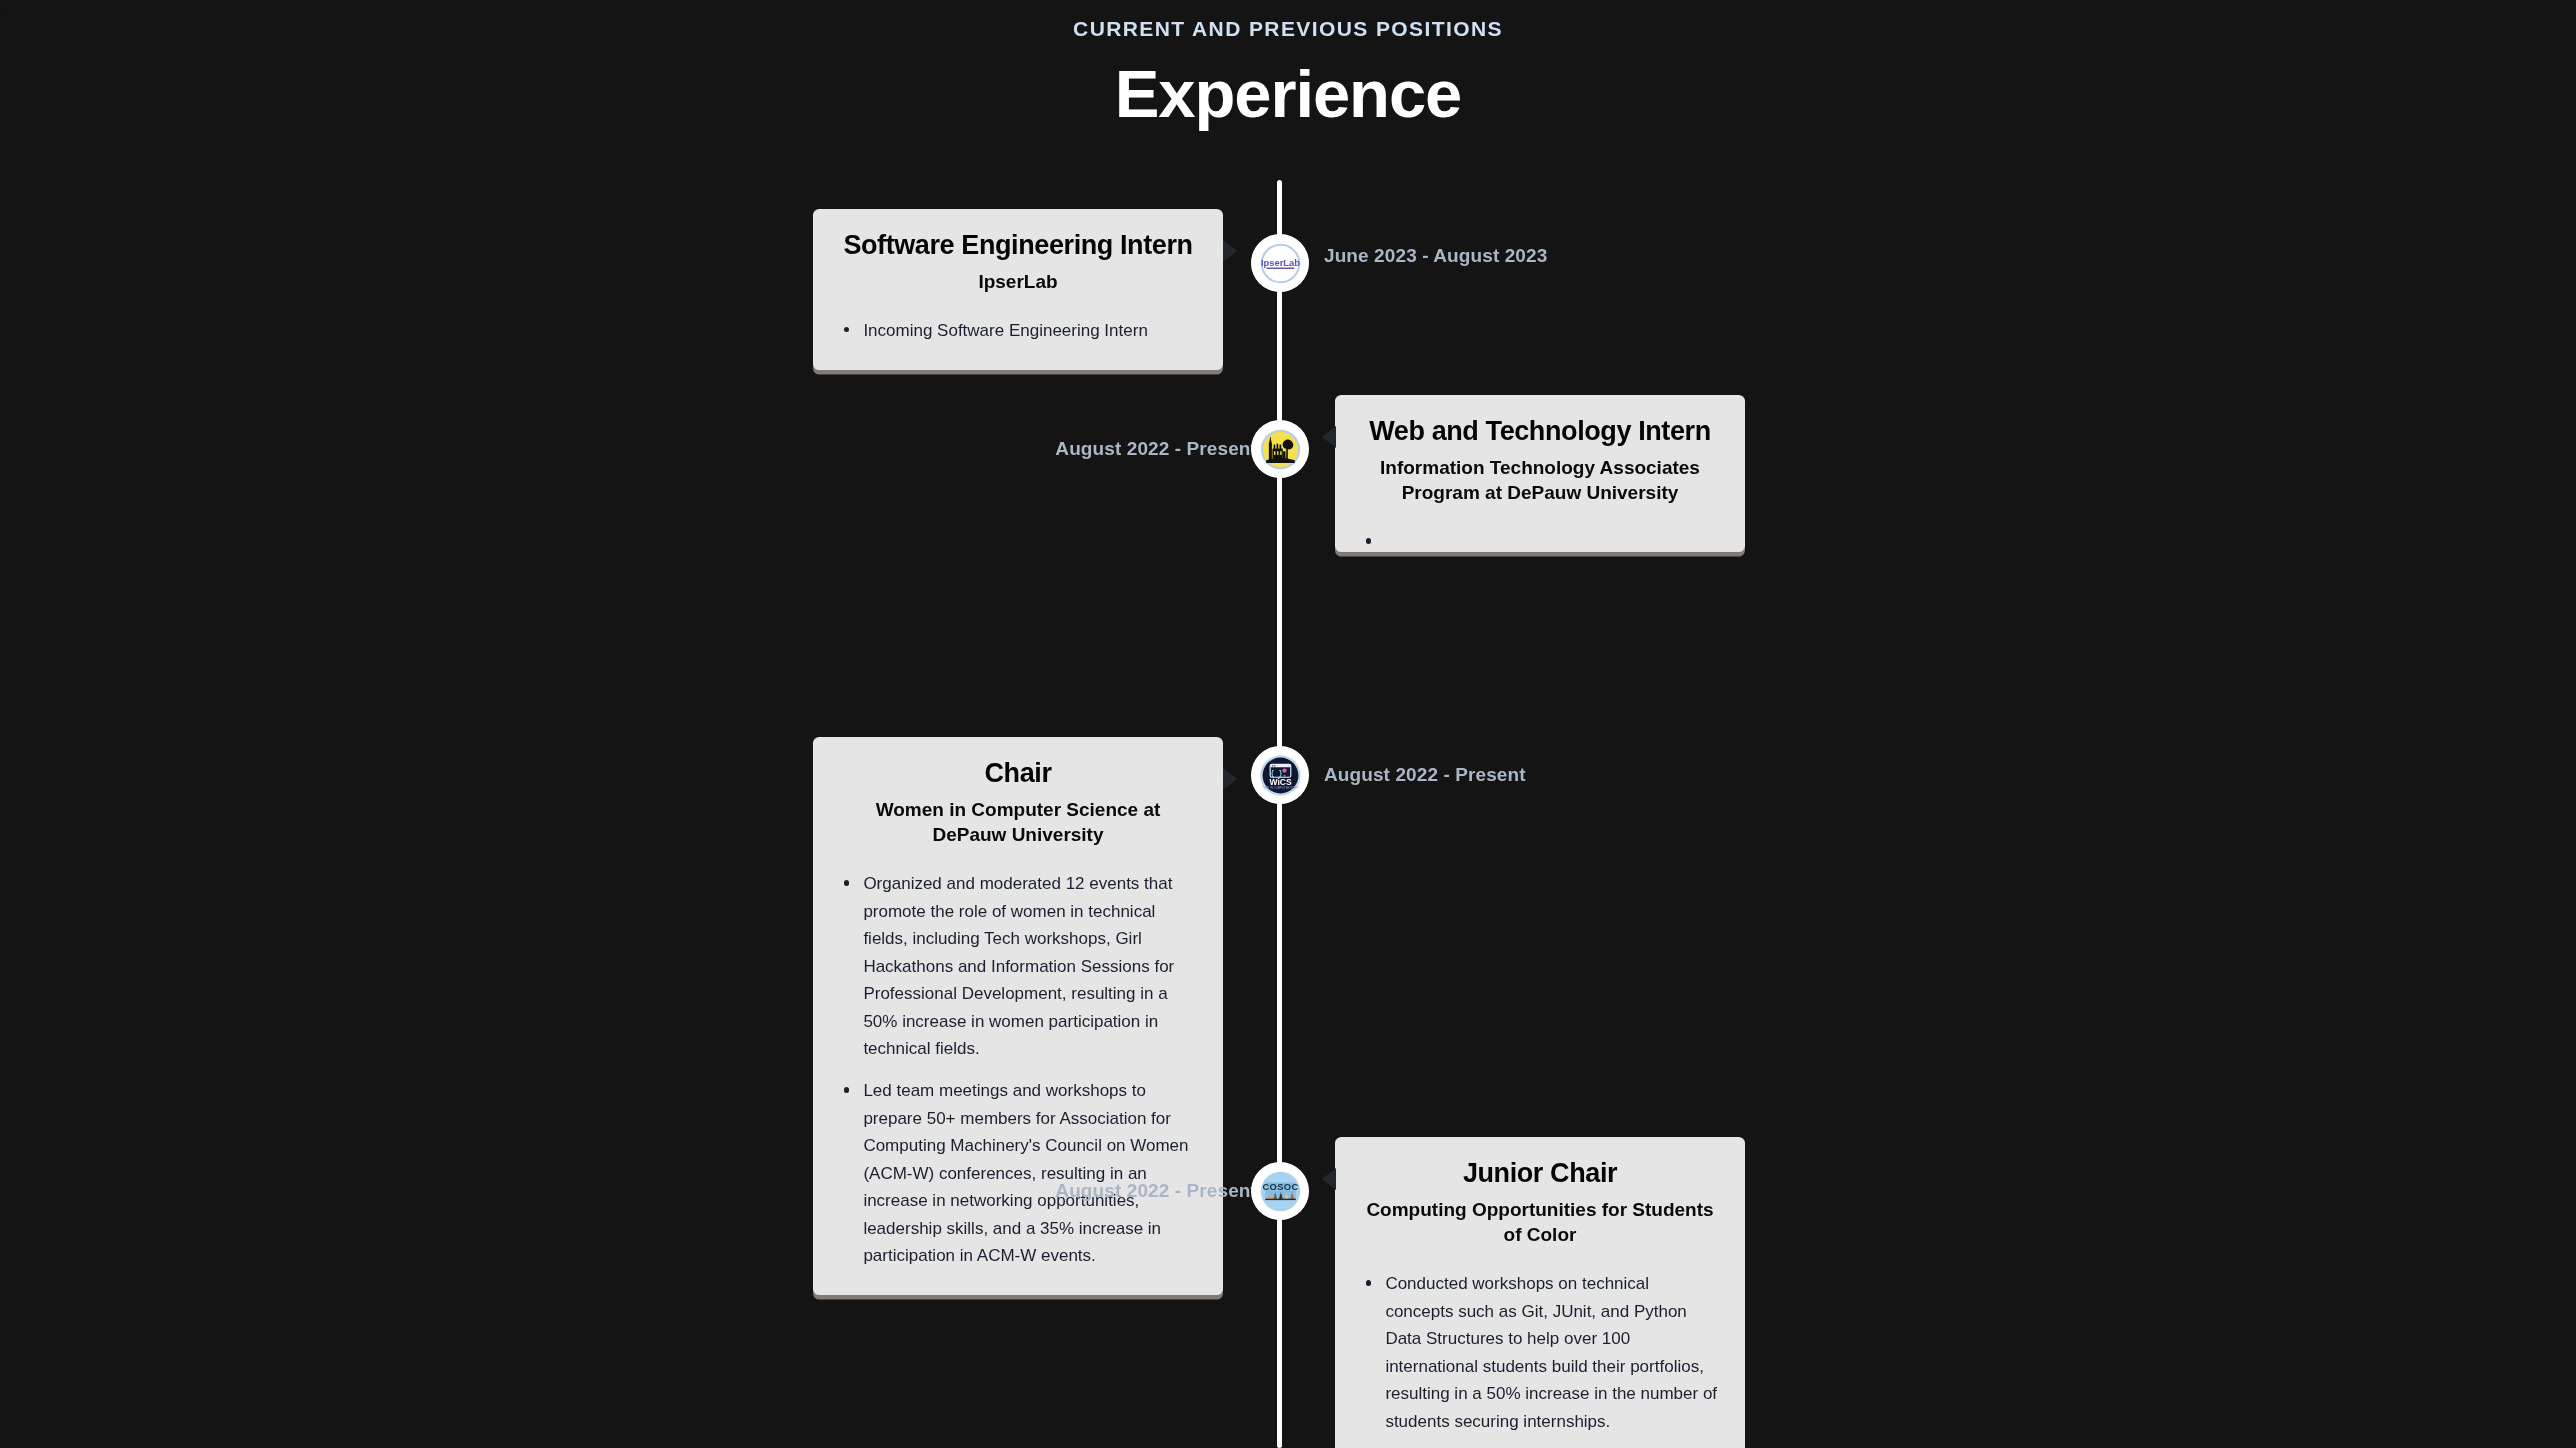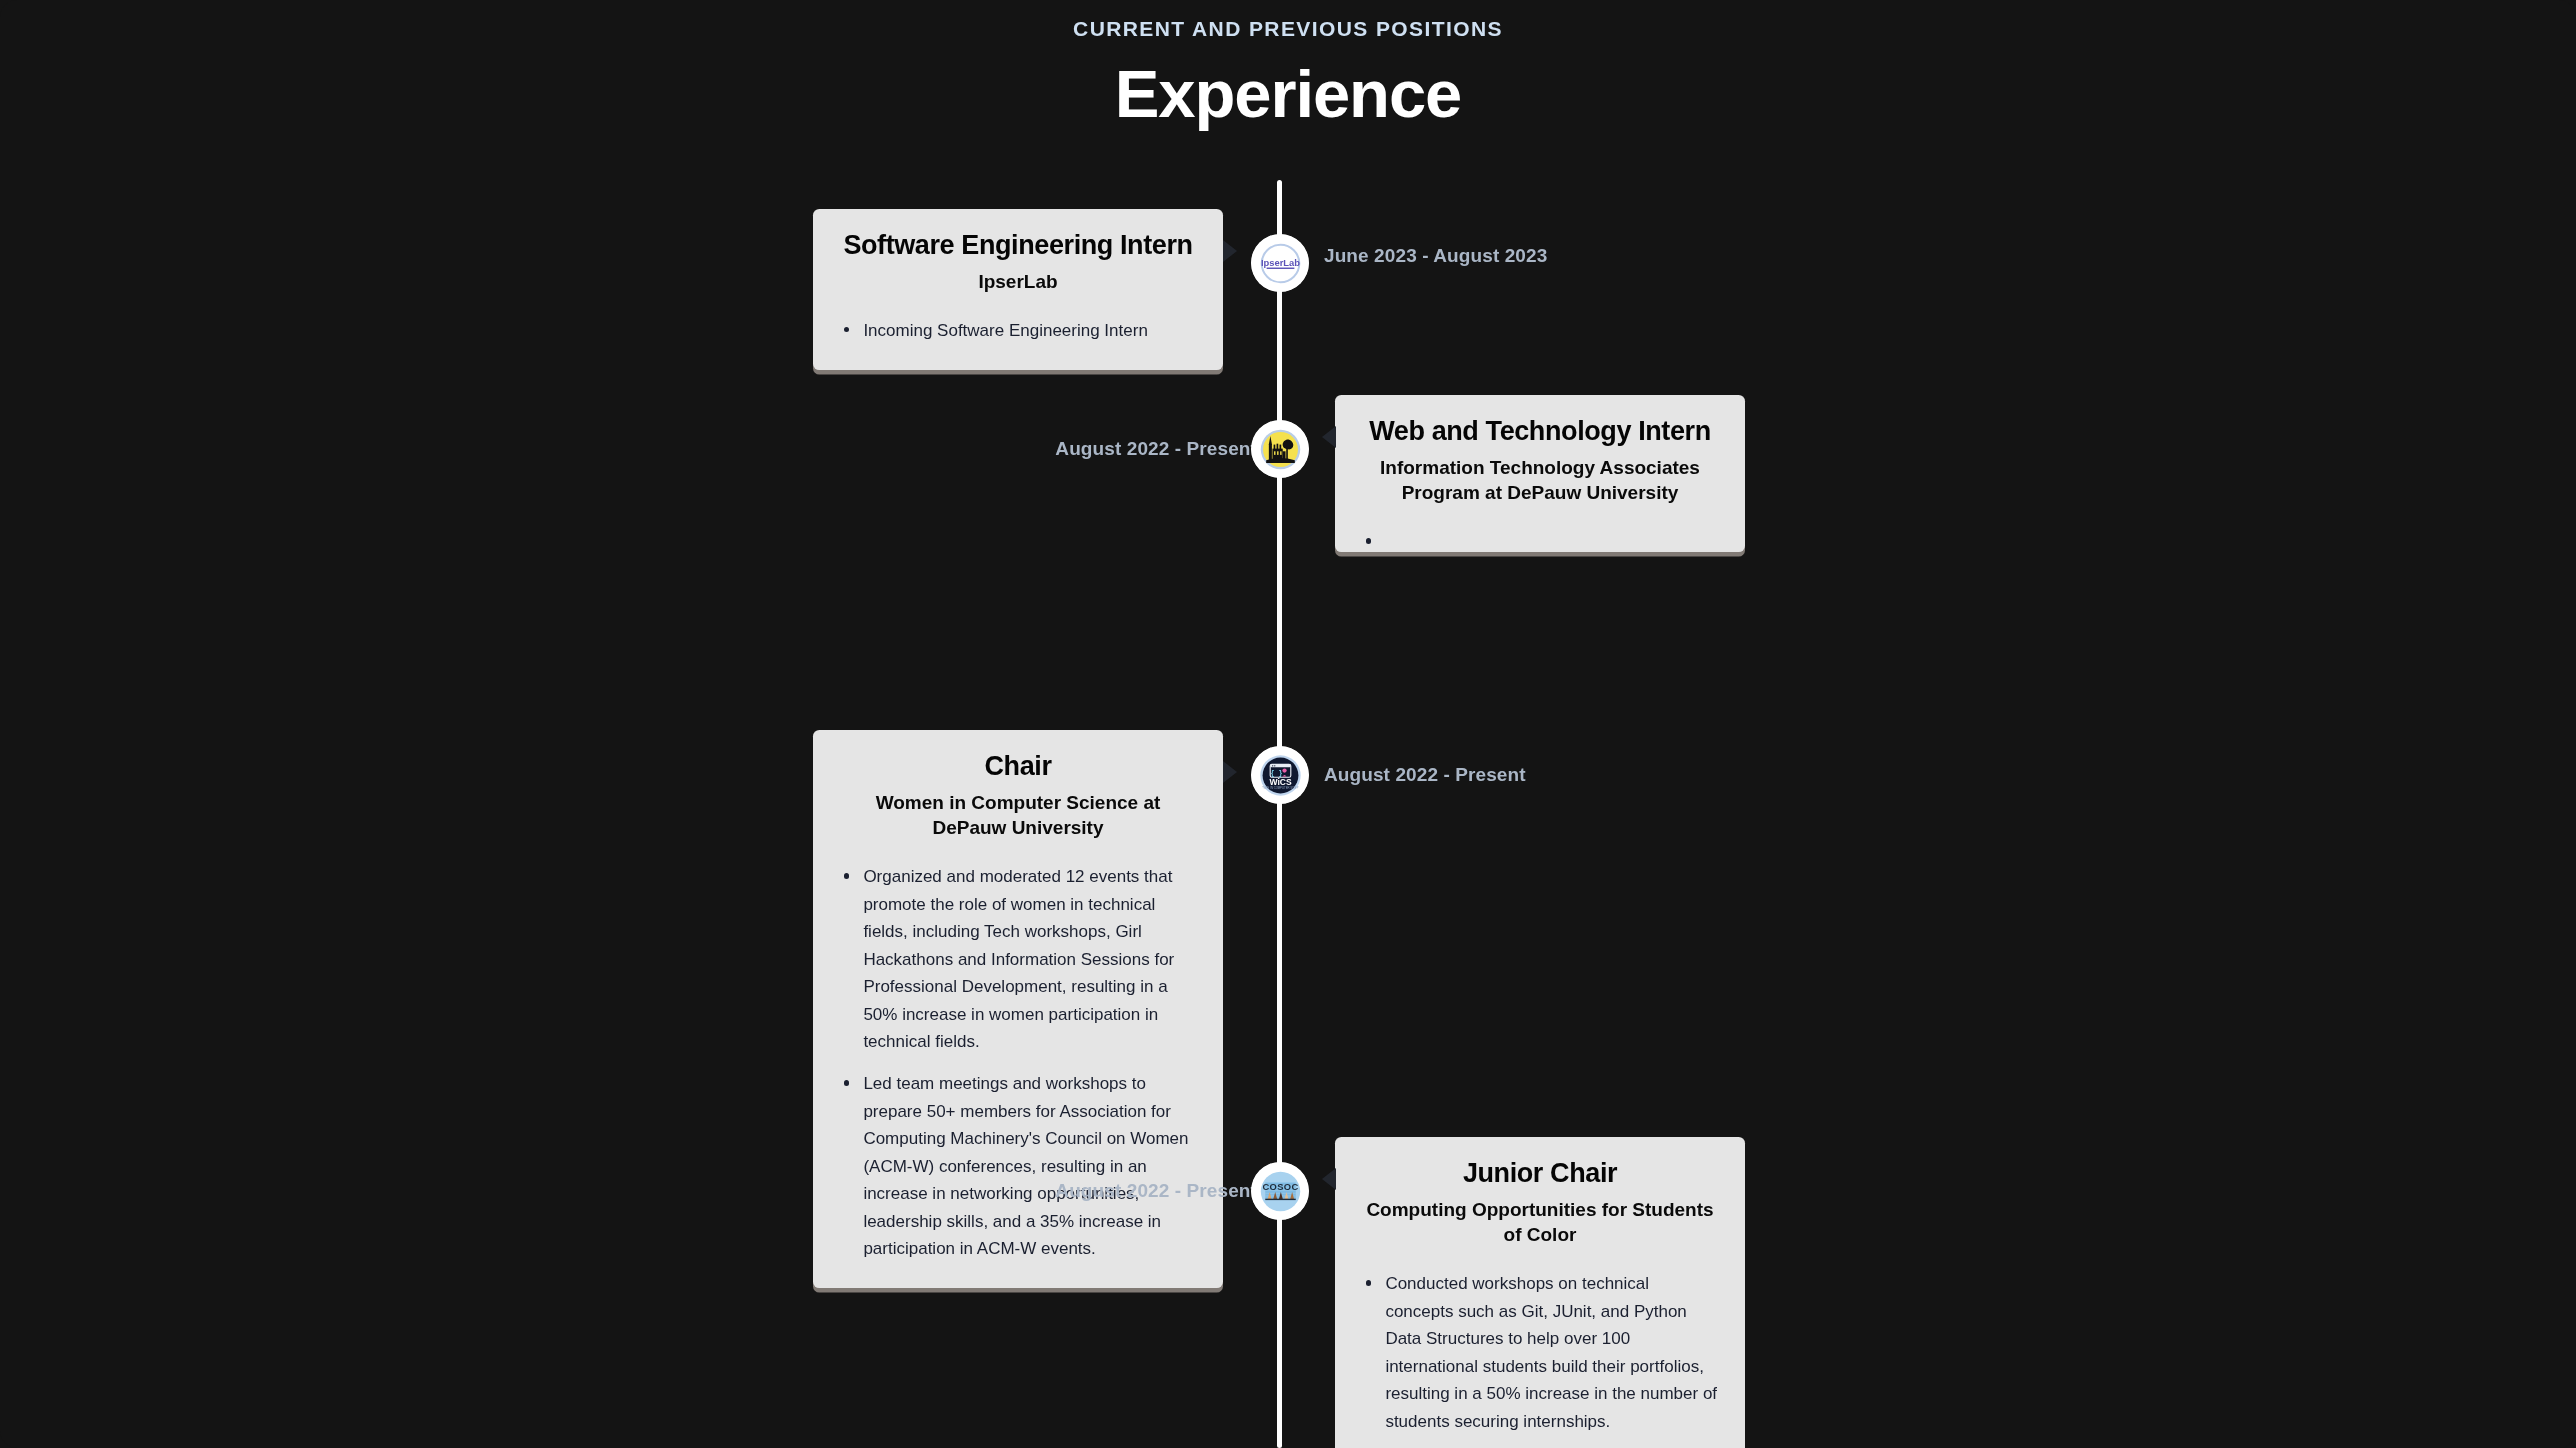--- a/index.html
+++ b/index.html
@@ -270,21 +270,21 @@
       <circle cx="15.3" cy="13.2" r="0.75" fill="#0f1830"></circle>
       <circle cx="17.6" cy="13.2" r="0.75" fill="#0f1830"></circle>
       <text x="19.5" y="23" text-anchor="middle" font-family="Liberation Mono, monospace" font-size="7.5" font-weight="700" fill="#7fd8f0">{ }</text>
       <circle cx="28.5" cy="18.5" r="2.4" fill="#e85fa8"></circle>
       <path d="M26.4 25.2 q2.1 -3.4 4.2 0 z" fill="#e85fa8"></path>
       <text x="24" y="34.4" text-anchor="middle" font-family="Liberation Sans, sans-serif" font-size="9.5" font-weight="700" fill="#ffffff">WiCS</text>
       <text x="24" y="39.6" text-anchor="middle" font-family="Liberation Sans, sans-serif" font-size="3.1" font-weight="400" fill="#8fa2bd">WOMEN IN COMPUTER SCIENCE</text>
     </svg>
         </div>
         <div class="date right-of-spine" style="top: 43px;">August 2022 - Present</div>
-        <div class="card left" style="top: 9px;">
+        <div class="card left" style="top: 16px;">
           <div class="arrow"></div>
           <div class="card-title">Chair</div>
           <div class="card-sub">Women in Computer Science at DePauw University</div>
           <ul class="card-list">
             <li><span class="dot"></span><span>Organized and moderated 12 events that promote the role of women in technical fields, including Tech workshops, Girl Hackathons and Information Sessions for Professional Development, resulting in a 50% increase in women participation in technical fields.</span></li>
             <li><span class="dot"></span><span>Led team meetings and workshops to prepare 50+ members for Association for Computing Machinery's Council on Women (ACM-W) conferences, resulting in an increase in networking opportunities, leadership skills, and a 35% increase in participation in ACM-W events.</span></li>
           </ul>
         </div>
       </div>
       <div class="tl-row" style="top: 1137px;">

